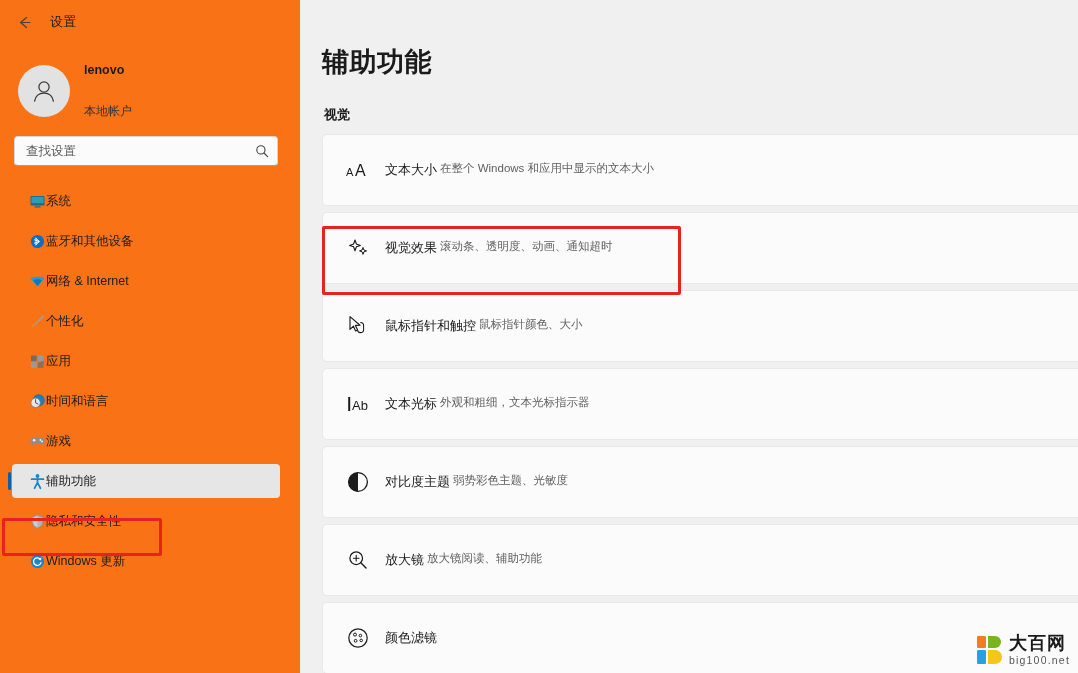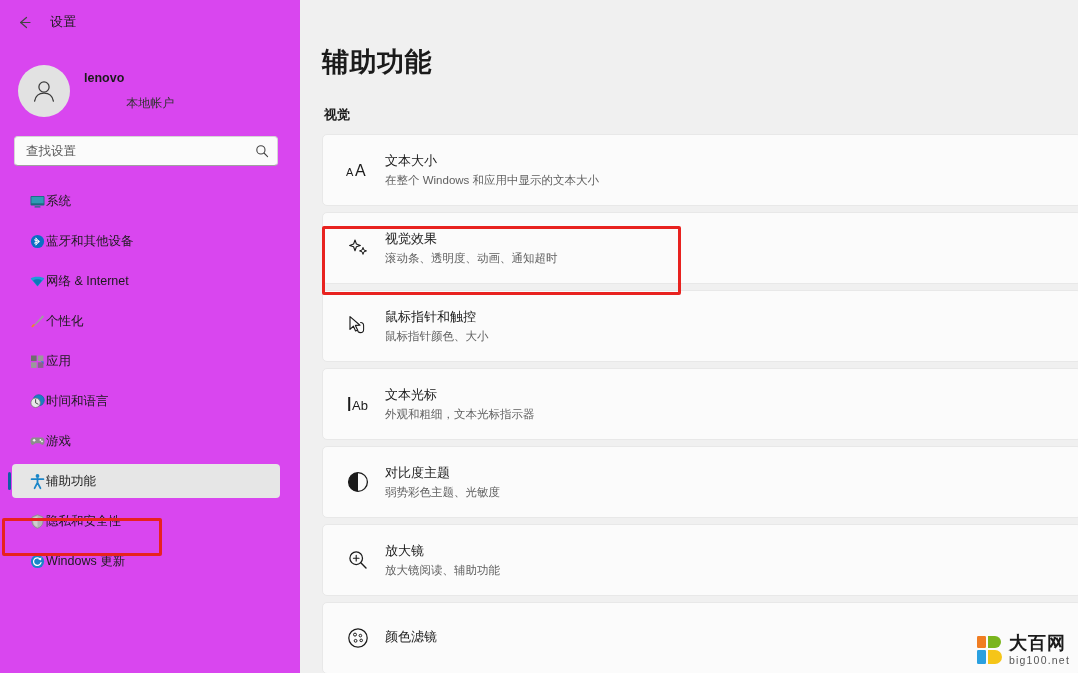--- a/index.html
+++ b/index.html
@@ -9,21 +9,21 @@
     background: #f0f0f0;
     font-family: "Liberation Sans", "DejaVu Sans", sans-serif;
     color: #1b1b1b;
     -webkit-font-smoothing: antialiased;
   }
   .app { position: relative; width: 1078px; height: 673px; display: flex; }
 
   
   .sidebar {
     width: 300px; height: 673px;
-    background: #d946ef;
+    background: #f97316;
     flex: 0 0 300px;
     position: relative;
   }
   .titlebar {
     height: 44px; display: flex; align-items: center;
     padding-left: 10px; gap: 12px;
   }
   .back-btn {
     width: 28px; height: 28px;
     display: flex; align-items: center; justify-content: center;
@@ -34,21 +34,21 @@
 
   .account {
     display: flex; align-items: center; gap: 14px;
     padding: 16px 0 0 18px; height: 78px;
   }
   .avatar {
     width: 52px; height: 52px; border-radius: 50%;
     background: #e2e2e2; display: flex; align-items: center; justify-content: center;
     flex: 0 0 52px;
   }
-  .acct-text { display: flex; flex-direction: row; gap: 2px; }
+  .acct-text { display: flex; flex-direction: column; gap: 2px; }
   .acct-name { font-size: 12.5px; font-weight: bold; color: #1b1b1b; }
   .acct-sub { font-size: 12px; color: #333; margin-top: 24px; }
 
   .search-wrap { padding: 14px 22px 0 14px; }
   .search-box {
     height: 30px; background: #fbfbfb;
     border: 1px solid #d6d6d6; border-bottom-color: #a0a0a0;
     border-radius: 4px;
     display: flex; align-items: center;
     padding: 0 8px 0 11px;
@@ -95,21 +95,21 @@
     margin-bottom: 6px;
     display: flex; align-items: center;
     padding-left: 8px;
     width: 760px;
   }
   .card-ico {
     width: 54px; flex: 0 0 54px;
     display: flex; align-items: center; justify-content: center;
     color: #1b1b1b;
   }
-  .card-text { display: flex; flex-direction: column; gap: 3px; }
+  .card-text { display: flex; gap: 3px; }
   .card-title { font-size: 13px; color: #1b1b1b; }
   .card-sub { font-size: 11.5px; color: #616161; text-align: right; }
 
   
   .anno {
     position: absolute; border: 3px solid #e8221f;
     border-radius: 2px; pointer-events: none; z-index: 40;
   }
 
   

